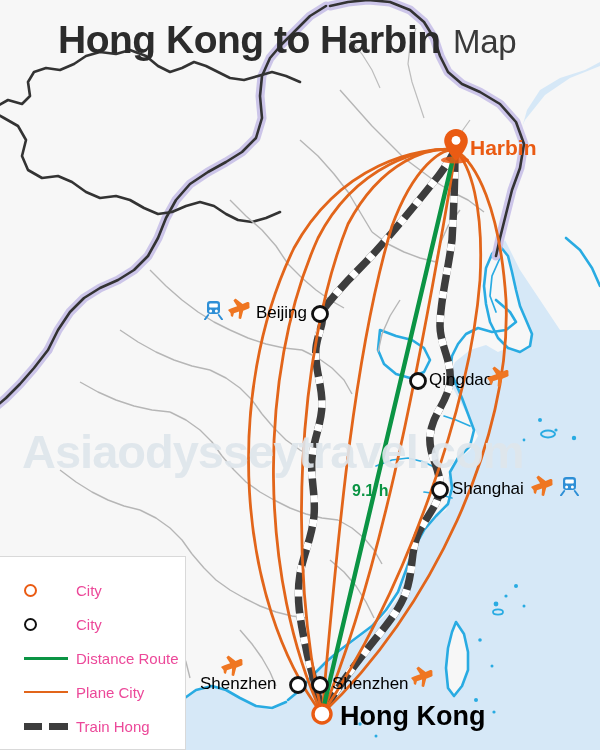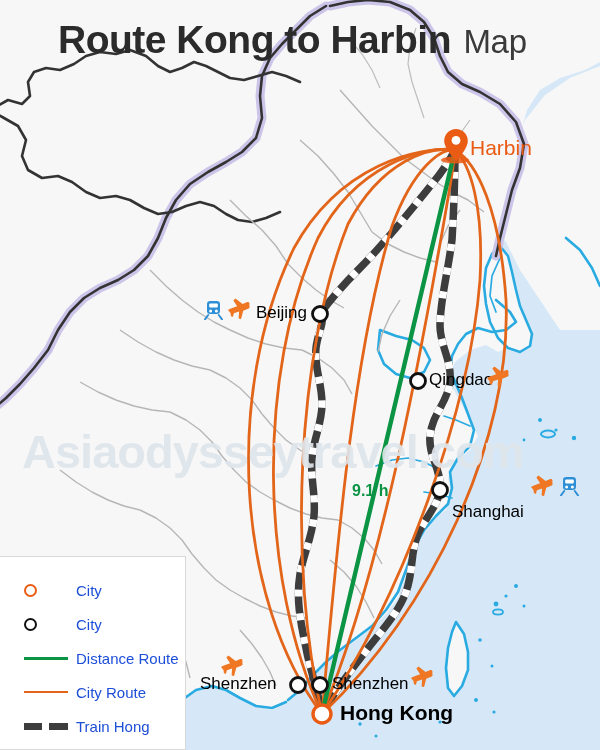--- a/index.html
+++ b/index.html
@@ -29,22 +29,22 @@
     font-size:47px;font-weight:bold;color:#dfe6ec;
     letter-spacing:-1px;white-space:nowrap;pointer-events:none;
     opacity:.92;
   }
 
   
   .city-label{
     position:absolute;z-index:30;white-space:nowrap;
     font-size:17px;color:#000000;pointer-events:none;
   }
-  .city-label.big{font-size:21px;font-weight:bold;}
-  .city-label.dest{color:#ea5b13;font-size:21px;font-weight:normal;}
+  .city-label.big{font-size:27px;font-weight:bold;}
+  .city-label.dest{color:#ea5b13;font-size:21px;font-weight:bold;}
 
   
   .ic{position:absolute;z-index:31;}
   .ic svg{display:block;}
 
   
   #dist-badge{
     position:absolute;left:352px;top:482px;z-index:32;
     font-size:16px;font-weight:bold;color:#0b9444;white-space:nowrap;
   }
@@ -54,21 +54,21 @@
     position:absolute;left:-2px;top:556px;width:188px;height:194px;
     background:#ffffff;z-index:35;
     border:1px solid #d9d9d9;border-left:none;
     box-sizing:border-box;
     padding:16px 0 0 0;
   }
   .lg-row{
     display:flex;align-items:center;height:34px;padding-left:26px;
   }
   .lg-sym{width:52px;display:flex;align-items:center;justify-content:flex-start;}
-  .lg-txt{font-size:15px;color:#1d4ed8;white-space:nowrap;}
+  .lg-txt{font-size:15px;color:#ec4899;white-space:nowrap;}
   .sym-city-o{width:13px;height:13px;border-radius:50%;border:2.6px solid #ea5b13;box-sizing:border-box;}
   .sym-city-b{width:13px;height:13px;border-radius:50%;border:2.6px solid #111;box-sizing:border-box;}
   .sym-line-g{width:44px;height:3px;background:#0b9444;}
   .sym-line-o{width:44px;height:2.6px;background:#e2651a;}
   .sym-train{width:44px;height:7px;background:#3d3d3d;position:relative;}
   .sym-train:after{content:"";position:absolute;left:18px;top:0;width:7px;height:7px;background:#fff;}
 </style>
 </head>
 <body>
 
@@ -318,40 +318,40 @@
         <circle cx="320" cy="685" r="7.5" fill="#ffffff" stroke="#111" stroke-width="2.8"></circle>
 
         <circle cx="322" cy="714" r="9" fill="#ffffff" stroke="#ea5b13" stroke-width="3.4"></circle>
 
         <ellipse cx="455" cy="160" rx="14" ry="3.6" fill="#ea5b13" opacity="0.85"></ellipse>
       </g>
     </g>
   </svg>
 
   <div id="title-bar">
-    <span class="t-main">Route Kong to Harbin</span>
+    <span class="t-main">Hong Kong to Harbin</span>
     <span class="t-sub">Map</span>
   </div>
 
   <div id="watermark">Asiaodysseytravel.com</div>
 
   <div class="ic" style="left:443px;top:128px;">
     <svg width="26" height="34" viewBox="0 0 26 34">
       <path d="M13 1 C6.4 1 1.2 6.2 1.2 12.8 C1.2 21.4 13 33 13 33 C13 33 24.8 21.4 24.8 12.8 C24.8 6.2 19.6 1 13 1 Z" fill="#ea5b13"></path>
       <circle cx="13" cy="12.4" r="4.4" fill="#ffffff"></circle>
     </svg>
   </div>
 
   <div class="city-label dest" style="left:470px;top:136px;">Harbin</div>
 
   <div class="city-label" style="left:256px;top:303px;">Beijing</div>
 
   <div class="city-label" style="left:429px;top:370px;">Qingdao</div>
 
-  <div class="city-label" style="left:452px;top:502px;">Shanghai</div>
+  <div class="city-label" style="left:452px;top:479px;">Shanghai</div>
 
   <div class="city-label" style="left:200px;top:674px;">Shenzhen</div>
 
   <div class="city-label" style="left:332px;top:674px;">Shenzhen</div>
 
   <div class="city-label big" style="left:340px;top:701px;">Hong Kong</div>
 
   <div class="ic" style="left:204px;top:300px;">
     <svg width="19" height="20" viewBox="0 0 19 20">
       <rect x="3" y="1" width="13" height="13" rx="3.2" fill="#2e8fd6"></rect>
@@ -422,21 +422,21 @@
       <div class="lg-sym">
         <div class="sym-line-g"></div>
       </div>
       <div class="lg-txt">Distance Route</div>
     </div>
 
     <div class="lg-row">
       <div class="lg-sym">
         <div class="sym-line-o"></div>
       </div>
-      <div class="lg-txt">City Route</div>
+      <div class="lg-txt">Plane City</div>
     </div>
 
     <div class="lg-row">
       <div class="lg-sym">
         <div class="sym-train"></div>
       </div>
       <div class="lg-txt">Train Hong</div>
     </div>
 
   </div>

